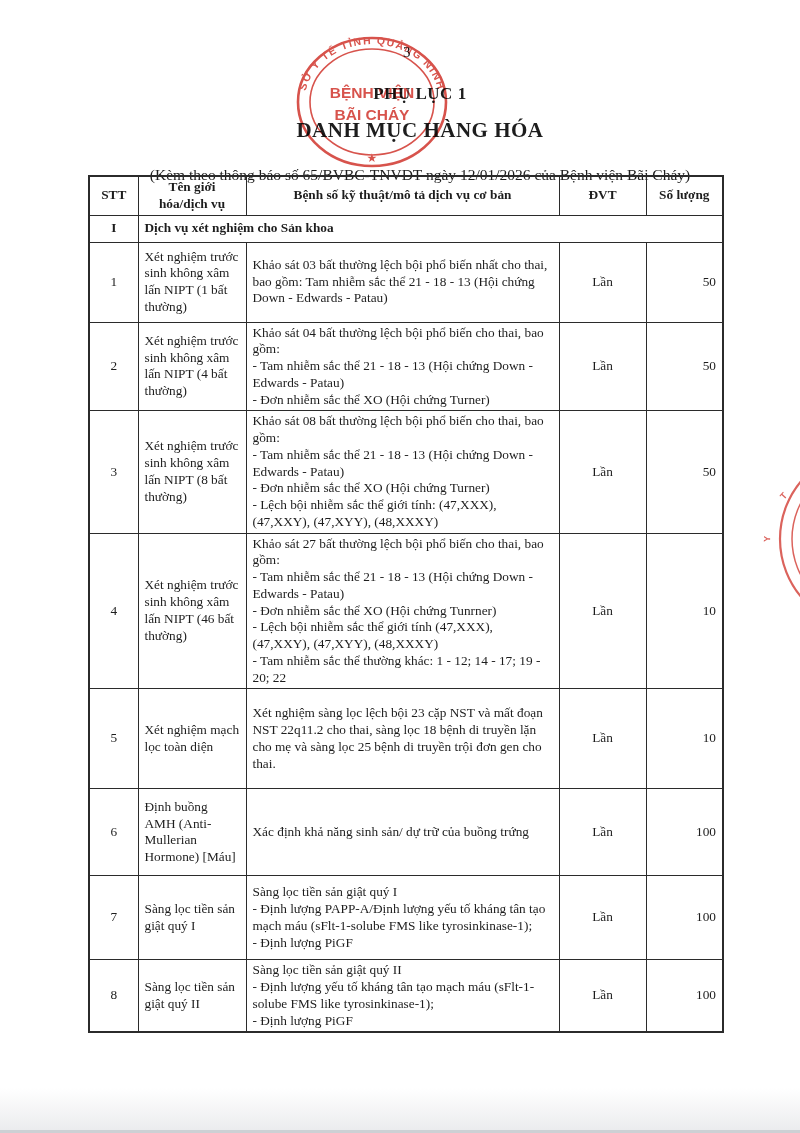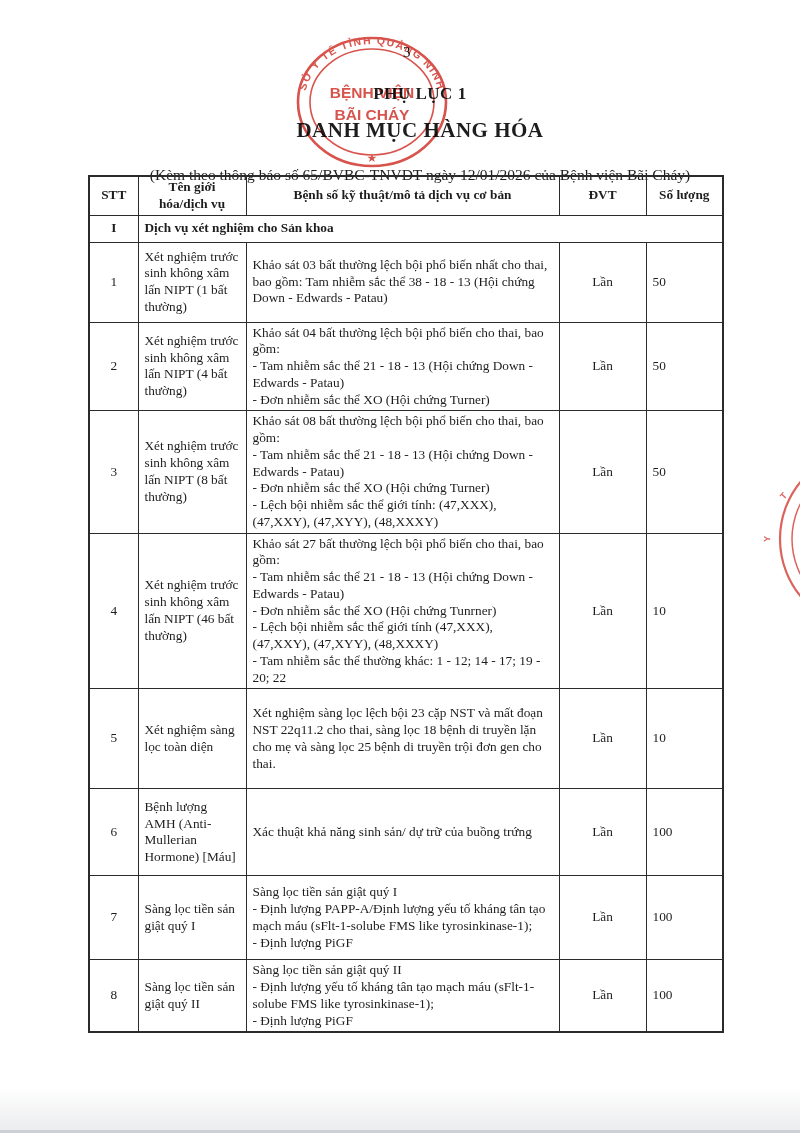--- a/index.html
+++ b/index.html
@@ -32,21 +32,21 @@
   }
   .doc-table{border:2px solid #2b2b2b;}
   .doc-table th{font-weight:bold;text-align:center;}
   .hdr-row{height:36px;padding-left:16px;}
   .section-row{height:27px;}
   .section-row td{font-weight:bold;}
   .c-stt{text-align:center;}
   .c-name{text-align:left;padding-left:7px;margin-left:24px;}
   .c-spec{text-align:left;white-space:pre-line;padding-left:8px;padding-right:6px;}
   .c-unit{text-align:center;}
-  .c-qty{text-align:left;margin-left:48px;}
+  .c-qty{text-align:right;margin-left:48px;}
   .rh1{height:80px;} .rh2{height:88px;} .rh3{height:114px;} .rh4{height:147px;}
   .rh5{height:100px;} .rh6{height:87px;} .rh7{height:84px;} .rh8{height:68px;}
 
   
   .bottom-shade{position:absolute;left:0;bottom:0;width:800px;height:42px;
     background:linear-gradient(#ffffff, #ebecee);border-bottom:3px solid #cdd0d4;}
 </style>
 </head>
 <body>
 
@@ -93,21 +93,21 @@
     <th>ĐVT</th>
     <th>Số lượng</th>
   </tr>
   <tr class="section-row">
     <td class="c-stt">I</td>
     <td class="c-name" colspan="4">Dịch vụ xét nghiệm cho Sản khoa</td>
   </tr>
   <tr class="rh1">
     <td class="c-stt">1</td>
     <td class="c-name">Xét nghiệm trước sinh không xâm lấn NIPT (1 bất thường)</td>
-    <td class="c-spec">Khảo sát 03 bất thường lệch bội phổ biến nhất cho thai, bao gồm: Tam nhiễm sắc thể 38 - 18 - 13 (Hội chứng Down - Edwards - Patau)</td>
+    <td class="c-spec">Khảo sát 03 bất thường lệch bội phổ biến nhất cho thai, bao gồm: Tam nhiễm sắc thể 21 - 18 - 13 (Hội chứng Down - Edwards - Patau)</td>
     <td class="c-unit">Lần</td>
     <td class="c-qty">50</td>
   </tr>
   <tr class="rh2">
     <td class="c-stt">2</td>
     <td class="c-name">Xét nghiệm trước sinh không xâm lấn NIPT (4 bất thường)</td>
     <td class="c-spec">Khảo sát 04 bất thường lệch bội phổ biến cho thai, bao gồm:
 - Tam nhiễm sắc thể 21 - 18 - 13 (Hội chứng Down - Edwards - Patau)
 - Đơn nhiễm sắc thể XO (Hội chứng Turner)</td>
     <td class="c-unit">Lần</td>
@@ -129,29 +129,29 @@
     <td class="c-spec">Khảo sát 27 bất thường lệch bội phổ biến cho thai, bao gồm:
 - Tam nhiễm sắc thể 21 - 18 - 13 (Hội chứng Down - Edwards - Patau)
 - Đơn nhiễm sắc thể XO (Hội chứng Tunrner)
 - Lệch bội nhiễm sắc thể giới tính (47,XXX), (47,XXY), (47,XYY), (48,XXXY)
 - Tam nhiễm sắc thể thường khác: 1 - 12; 14 - 17; 19 - 20; 22</td>
     <td class="c-unit">Lần</td>
     <td class="c-qty">10</td>
   </tr>
   <tr class="rh5">
     <td class="c-stt">5</td>
-    <td class="c-name">Xét nghiệm sàng lọc toàn diện</td>
+    <td class="c-name">Xét nghiệm mạch lọc toàn diện</td>
     <td class="c-spec">Xét nghiệm sàng lọc lệch bội 23 cặp NST và mất đoạn NST 22q11.2 cho thai, sàng lọc 18 bệnh di truyền lặn cho mẹ và sàng lọc 25 bệnh di truyền trội đơn gen cho thai.</td>
     <td class="c-unit">Lần</td>
     <td class="c-qty">10</td>
   </tr>
   <tr class="rh6">
     <td class="c-stt">6</td>
-    <td class="c-name">Bệnh lượng AMH (Anti-Mullerian Hormone) [Máu]</td>
-    <td class="c-spec">Xác thuật khả năng sinh sản/ dự trữ của buồng trứng</td>
+    <td class="c-name">Định buồng AMH (Anti-Mullerian Hormone) [Máu]</td>
+    <td class="c-spec">Xác định khả năng sinh sản/ dự trữ của buồng trứng</td>
     <td class="c-unit">Lần</td>
     <td class="c-qty">100</td>
   </tr>
   <tr class="rh7">
     <td class="c-stt">7</td>
     <td class="c-name">Sàng lọc tiền sản giật quý I</td>
     <td class="c-spec">Sàng lọc tiền sản giật quý I
 - Định lượng PAPP-A/Định lượng yếu tố kháng tân tạo mạch máu (sFlt-1-solube FMS like tyrosinkinase-1);
 - Định lượng PiGF</td>
     <td class="c-unit">Lần</td>

